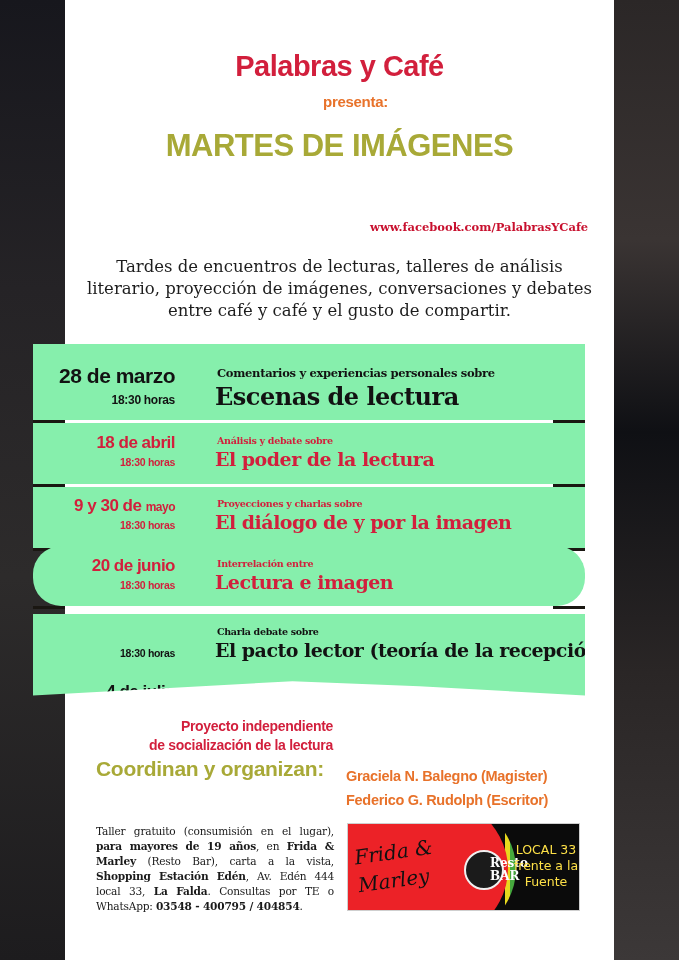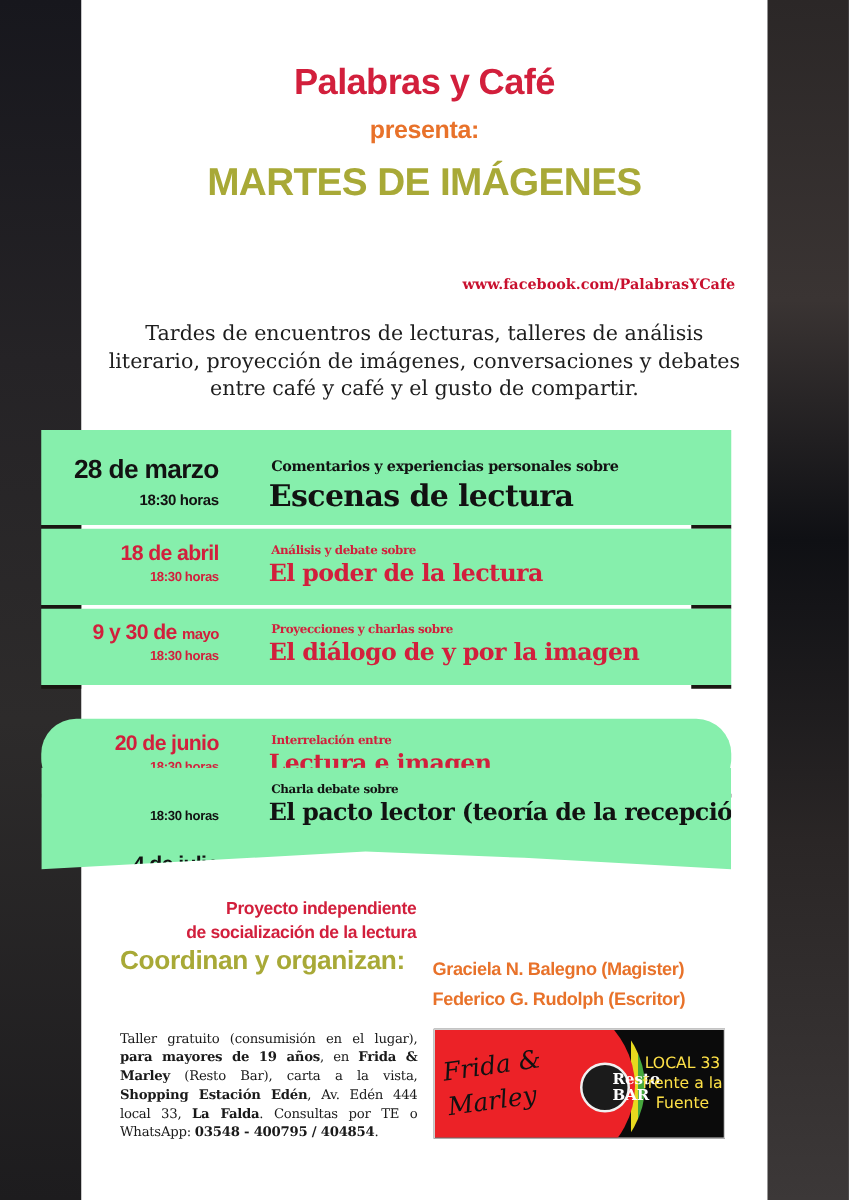--- a/index.html
+++ b/index.html
@@ -20,22 +20,23 @@
   .panel {
     position: absolute; left: 65px; top: 0; width: 549px; height: 960px;
     background: #ffffff;
   }
   .center { position: absolute; left: 65px; width: 549px; text-align: center; }
   .brand {
     top: 50px; font-weight: bold; font-size: 29px; color: #d21f3c;
     font-family: "Liberation Sans", sans-serif; letter-spacing: -0.5px;
   }
   .presents {
-    top: 93px; font-weight: bold; font-size: 20px; color: #e8722a;
+    top: 93px; font-weight: bold; font-size: 15px; color: #e8722a;
     letter-spacing: -0.3px;
+    margin-left: 16px;
   }
   .title {
     top: 122px; font-weight: bold; font-size: 31px; line-height: 48px; color: #a8a937;
     letter-spacing: -0.5px;
   }
   .fb {
     position: absolute; left: 370px; top: 220px; font-size: 11.5px; font-weight: bold;
     color: #c8102e; font-family: "DejaVu Serif", serif;
   }
   .desc {
@@ -159,21 +160,21 @@
     <span>9 y 30 de</span>
     <span class="small-month">mayo</span>
   </div>
   <div class="time red" style="top:32px;font-size:10.5px;">18:30 horas</div>
   <div class="intro red" style="top:11px;font-size:9.5px;">Proyecciones y charlas sobre</div>
   <div class="topic red" style="top:24px;font-size:19px;">El diálogo de y por la imagen</div>
   <div class="shadow"></div>
   <div class="shadow-r"></div>
 </div>
 
-<div class="band" style="top:575px;height:60px;border-radius:28px;">
+<div class="band" style="top:546px;height:60px;border-radius:28px;">
   <div class="date red" style="top:10px;font-size:17px;">20 de junio</div>
   <div class="time red" style="top:33px;font-size:10.5px;">18:30 horas</div>
   <div class="intro red" style="top:12px;font-size:9.5px;">Interrelación entre</div>
   <div class="topic red" style="top:25px;font-size:19px;">Lectura e imagen</div>
   <div class="shadow"></div>
   <div class="shadow-r"></div>
 </div>
 
 <div class="band" style="top:614px;height:84px;clip-path:polygon(0 0,100% 0,100% 97%,70% 86%,47% 80%,0 97%);">
   <div class="date black" style="top:27px;font-size:17px;margin-top:41px;">4 de julio</div>

